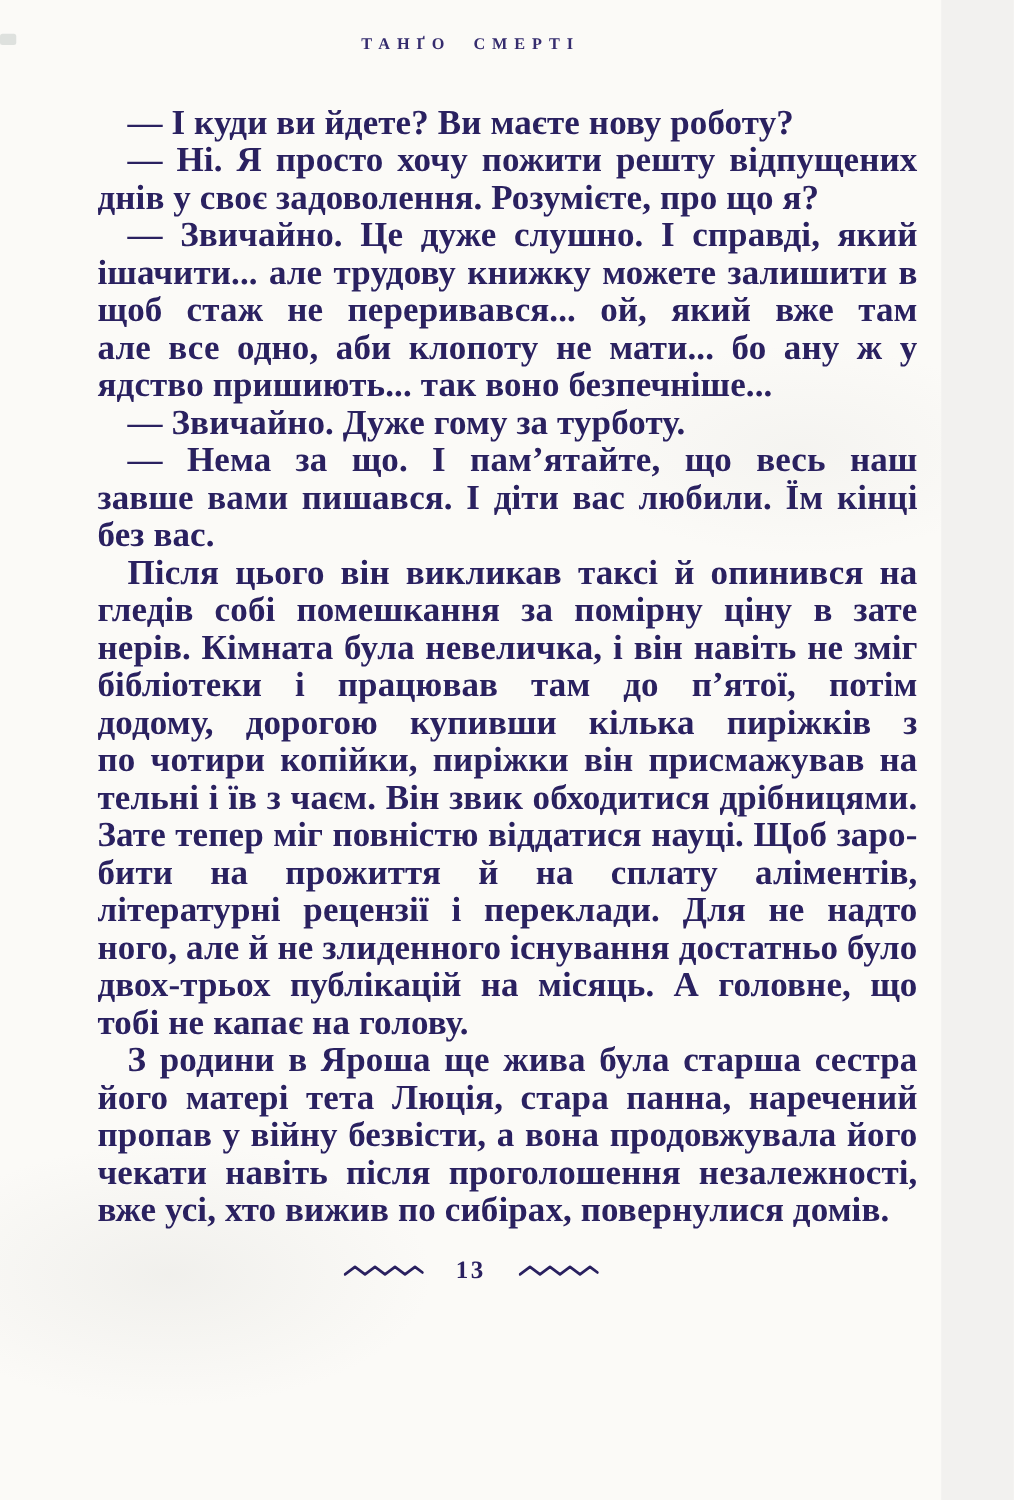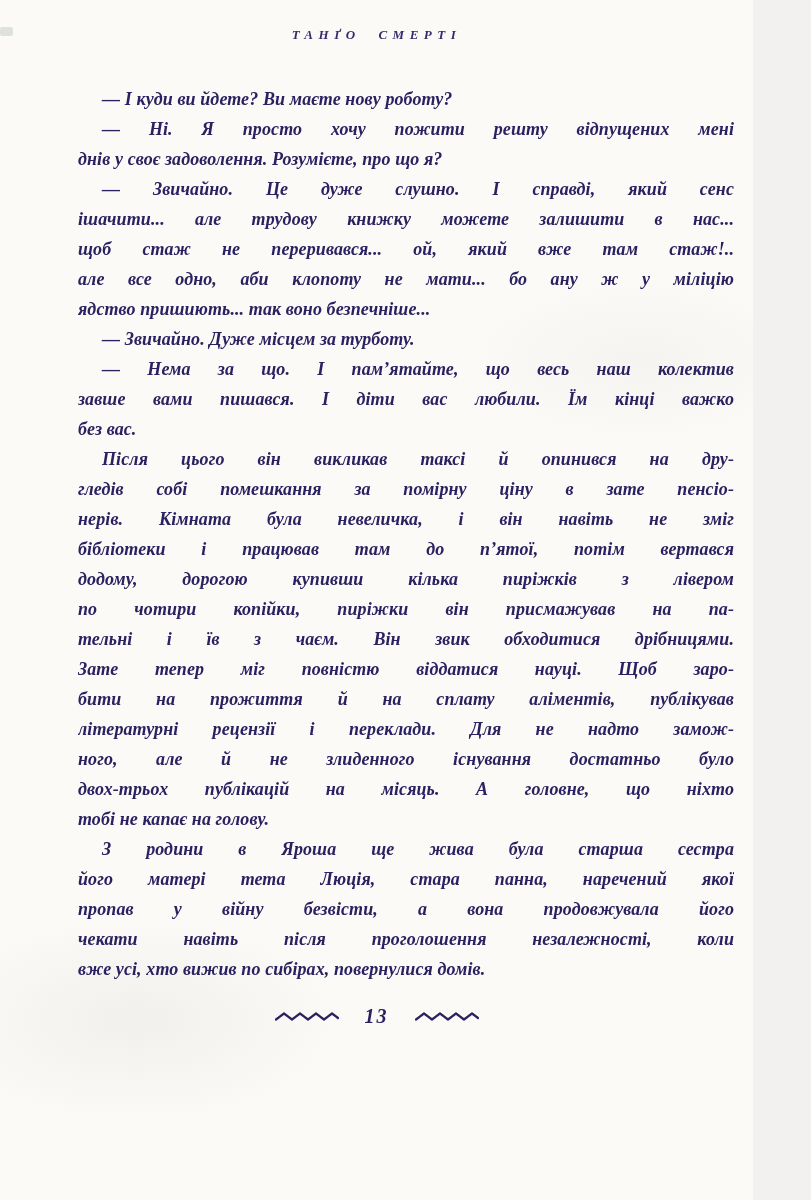--- a/index.html
+++ b/index.html
@@ -10,40 +10,39 @@
     overflow: hidden;
   }
   .page {
     position: relative;
     width: 753px; height: 1200px;
     background:
       radial-gradient(ellipse 300px 150px at 18% 85%, rgba(210,210,205,0.25), transparent 70%),
       radial-gradient(ellipse 260px 120px at 85% 30%, rgba(215,215,210,0.18), transparent 70%),
       var(--paper, #fbfaf7);
     color: var(--ink, #2a2160);
-    font-style: italic;
   }
   .running-header {
     padding-top: 27px;
     text-align: center;
     font-size: 13px;
     font-weight: 700;
     letter-spacing: 5.5px;
     word-spacing: 9px;
     color: var(--header-ink, #352c6e);
   }
   .body-text {
     margin: 41px 0 0 78px;
     width: 656px;
   }
   .para { margin: 0; }
   .ln {
     height: 30px;
     line-height: 30px;
-    font-size: 18px;
+    font-size: 28px;
     font-weight: 700;
     text-align: justify;
     text-align-last: justify;
     overflow: hidden;
     letter-spacing: 0.1px;
   }
   .ln.end { text-align-last: left; }
   .ln.ind { text-indent: 24px; }
   .footer {
     margin-top: 21px;
@@ -88,21 +87,21 @@
 
     <div class="para">
       <div class="ln ind">— Звичайно. Це дуже слушно. І справді, який сенс</div>
       <div class="ln">ішачити... але трудову книжку можете залишити в нас...</div>
       <div class="ln">щоб стаж не переривався... ой, який вже там стаж!..</div>
       <div class="ln">але все одно, аби клопоту не мати... бо ану ж у міліцію</div>
       <div class="ln end">ядство пришиють... так воно безпечніше...</div>
     </div>
 
     <div class="para">
-      <div class="ln ind end">— Звичайно. Дуже місцем за турботу.</div>
+      <div class="ln ind end">— Звичайно. Дуже гому за турботу.</div>
     </div>
 
     <div class="para">
       <div class="ln ind">— Нема за що. І пам’ятайте, що весь наш колектив</div>
       <div class="ln">завше вами пишався. І діти вас любили. Їм кінці важко</div>
       <div class="ln end">без вас.</div>
     </div>
 
     <div class="para">
       <div class="ln ind">Після цього він викликав таксі й опинився на дру-</div>

